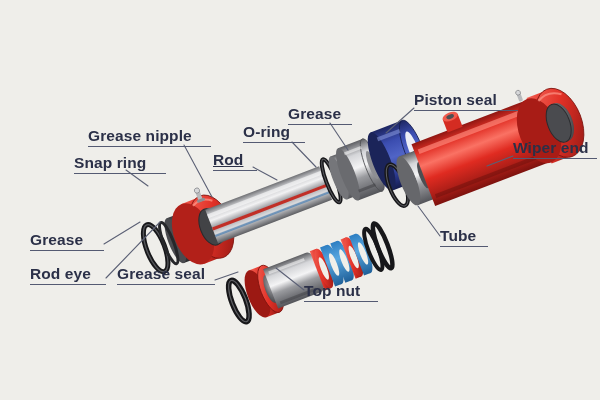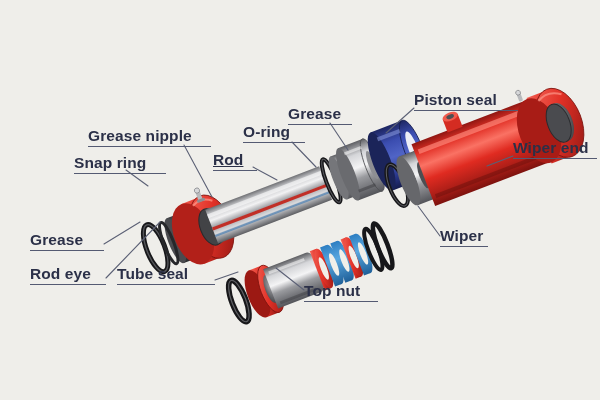--- a/index.html
+++ b/index.html
@@ -277,20 +277,20 @@
   </svg>
 
   <div id="label-layer">
       <div class="lbl" style="left: 34px; top: 155px; min-width: 92px; margin-left: 40px;">Snap ring</div>
       <div class="lbl" style="left: 88px; top: 128px; min-width: 123px;">Grease nipple</div>
       <div class="lbl" style="left: 213px; top: 152px; min-width: 44px; text-decoration: underline;">Rod</div>
       <div class="lbl" style="left: 243px; top: 124px; min-width: 62px;">O-ring</div>
       <div class="lbl" style="left: 288px; top: 106px; min-width: 64px;">Grease</div>
       <div class="lbl" style="left: 414px; top: 92px; min-width: 104px;">Piston seal</div>
       <div class="lbl" style="left: 513px; top: 140px; min-width: 84px;">Wiper end</div>
-      <div class="lbl" style="left: 440px; top: 228px; min-width: 48px;">Wiper</div>
+      <div class="lbl" style="left: 440px; top: 228px; min-width: 48px;">Tube</div>
       <div class="lbl" style="left: 30px; top: 232px; min-width: 74px;">Grease</div>
       <div class="lbl" style="left: 30px; top: 266px; min-width: 76px;">Rod eye</div>
-      <div class="lbl" style="left: 117px; top: 266px; min-width: 98px;">Tube seal</div>
+      <div class="lbl" style="left: 117px; top: 266px; min-width: 98px;">Grease seal</div>
       <div class="lbl" style="left: 304px; top: 283px; min-width: 74px;">Top nut</div>
     </div>
 
 </div>
 
 </body></html>

